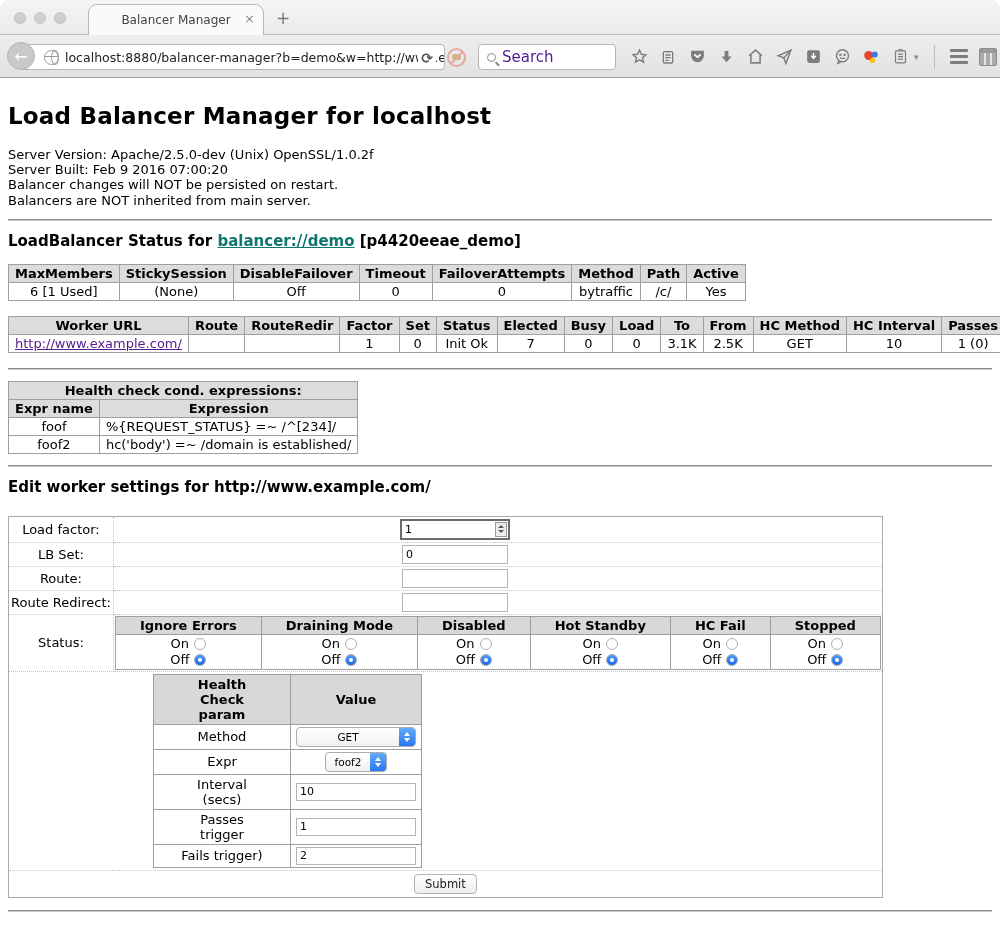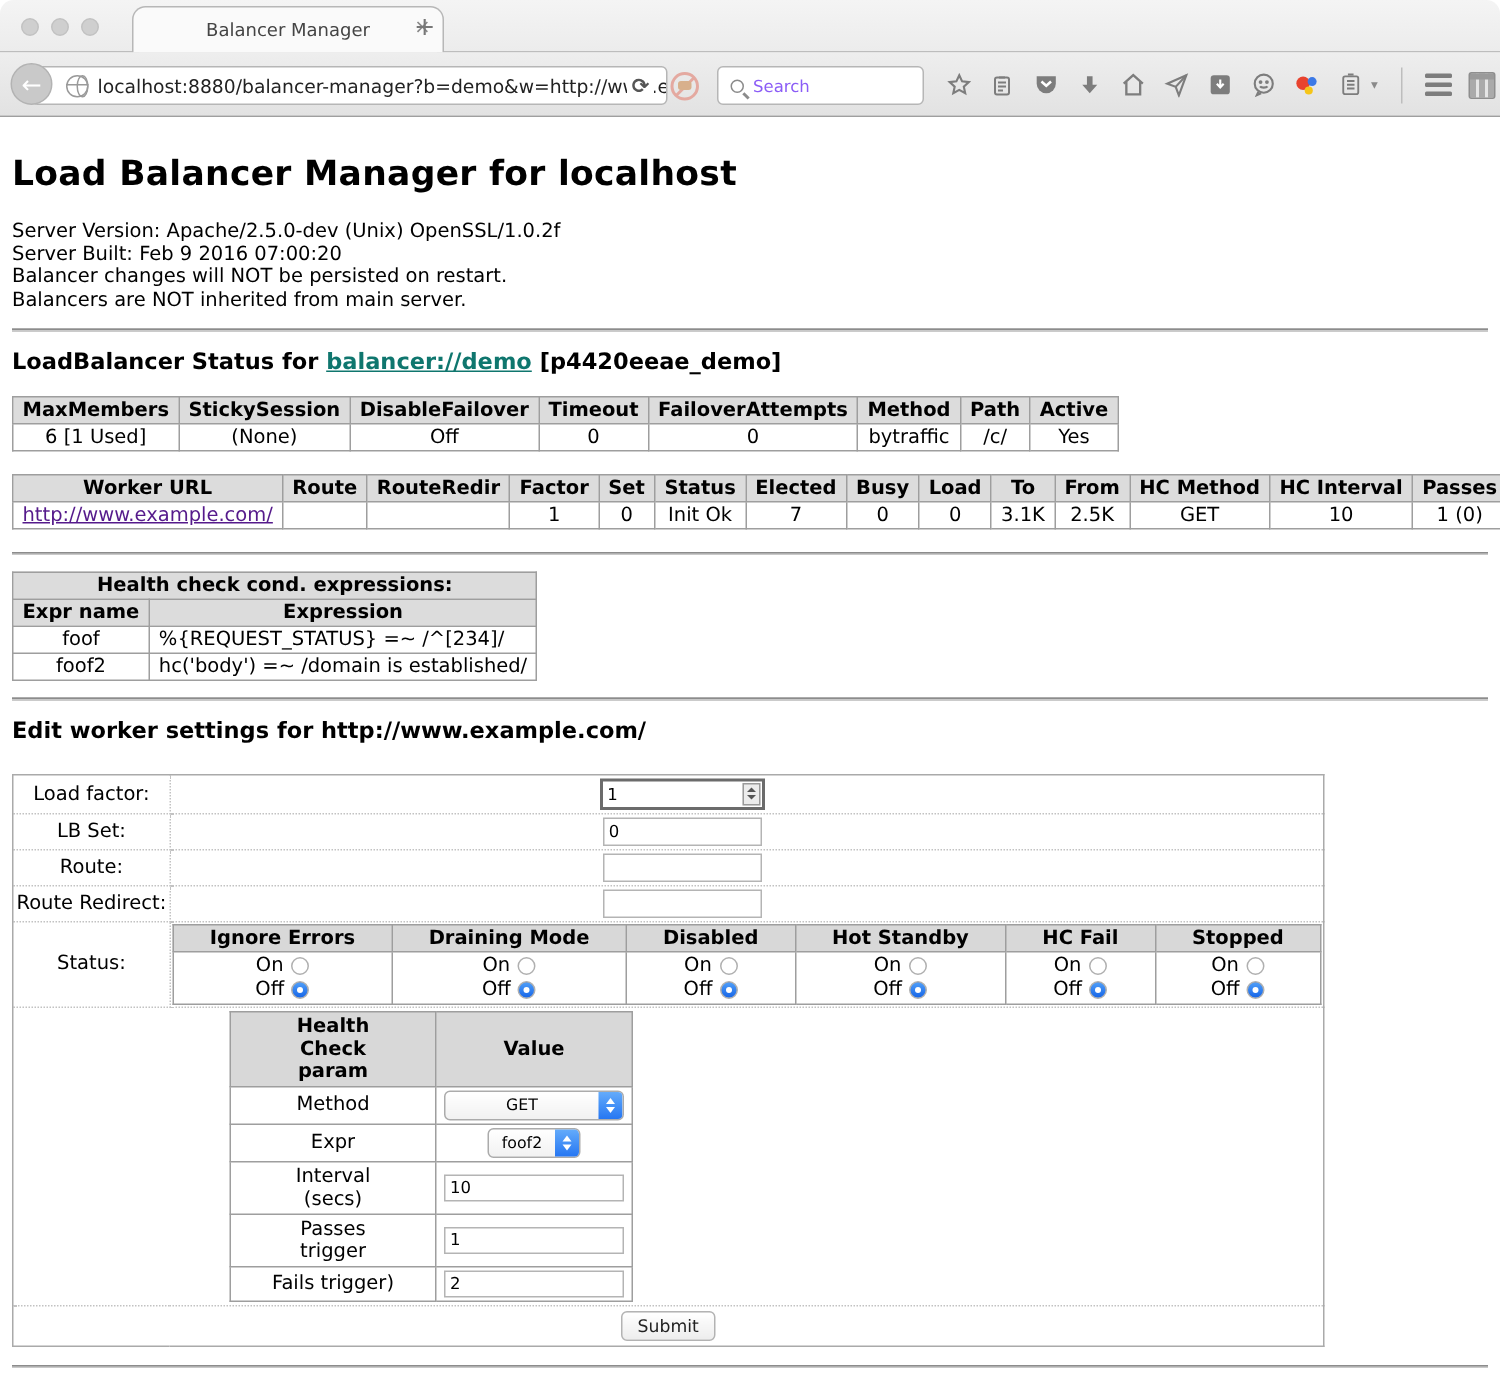--- a/index.html
+++ b/index.html
@@ -4,21 +4,21 @@
 <style>
   * { margin:0; padding:0; box-sizing:border-box; }
   html,body { background:#fff; }
   body { width:1000px; height:927px; font-family:"DejaVu Sans","Liberation Sans",sans-serif; overflow:hidden; }
   .window { width:1000px; height:927px; border-radius:9px 9px 0 0; overflow:hidden; background:#fff; }
 
   
   .tabbar { height:35px; background:linear-gradient(#f4f4f4,#ececec); position:relative; border-bottom:1px solid #bdbdbd; }
   .traffic { position:absolute; top:12px; left:14px; display:flex; gap:8px; }
   .traffic span { width:12px; height:12px; border-radius:50%; background:#cfcfcf; border:1px solid #c2c2c2; }
-  .tab { position:absolute; left:88px; top:4px; width:208px; height:31px; background:#fafafa;
+  .tab { position:absolute; left:88px; top:4px; width:176px; height:31px; background:#fafafa;
          border:1px solid #b7b7b7; border-bottom:none; border-radius:9px 9px 0 0;
          display:flex; align-items:center; justify-content:center; font-size:12px; color:#444; }
   .tab-close { position:absolute; right:8px; top:7px; color:#888; font-size:13px; line-height:13px; cursor:default; }
   .newtab { position:absolute; left:276px; top:8px; font-size:17px; color:#777; }
 
   .navbar { height:43px; background:linear-gradient(#eeeeee,#e2e2e2); border-bottom:1px solid #9f9f9f;
             display:flex; align-items:center; position:relative; }
   .backbtn { width:28px; height:28px; border-radius:50%; background:#c9c9c9; border:1px solid #b3b3b3;
              color:#fff; font-size:16px; display:flex; align-items:center; justify-content:center;
              position:absolute; left:7px; top:7px; z-index:2; }
@@ -30,21 +30,21 @@
   .globe::after { content:''; position:absolute; top:45%; left:-1px; right:-1px; height:0; border-top:1px solid #9a9a9a; }
   .urltext { font-size:12.5px; color:#222; white-space:nowrap; overflow:hidden; flex:1; }
   .reload { position:absolute; right:8px; top:4px; width:18px; height:18px; color:#555; font-size:14px; font-weight:bold; background:#fff; text-align:center; line-height:18px; }
   .adblock { position:absolute; left:447px; top:13px; width:19px; height:19px; border-radius:50%; border:2px solid #e4a9a0; position:absolute; }
   .adblock::before { content:''; position:absolute; left:-1px; top:7px; width:17px; height:2px; background:#e4a9a0; transform:rotate(-45deg); }
   .adblock::after { content:''; position:absolute; left:3px; top:4px; width:9px; height:6px; background:#d8b08c; border-radius:2px; }
   .searchfield { position:absolute; left:478px; top:9px; width:138px; height:26px; background:#fff; border:1px solid #b6b6b6;
                  border-radius:4px; display:flex; align-items:center; padding:0 8px; gap:6px; }
   .mag { width:9px; height:9px; border:1.5px solid #8b8b8b; border-radius:50%; position:relative; flex:0 0 9px; }
   .mag::after { content:''; position:absolute; width:5px; height:1.5px; background:#8b8b8b; transform:rotate(45deg); left:7px; top:9px; }
-  .searchtext { font-size:11px; color:#8b5cf6; }
+  .searchtext { font-size:15px; color:#4c1d95; }
   .toolicons { position:absolute; left:630px; top:0; height:43px; display:flex; align-items:center; gap:11px; }
   .ticon { width:18px; height:18px; display:flex; align-items:center; justify-content:center; color:#7d7d7d; }
   .ticon svg { display:block; }
   .caret { color:#8a8a8a; font-size:9px; margin-left:-6px; }
   .tsep { width:1px; height:24px; background:#bdbdbd; margin:0 4px; }
   .hamburger { display:flex; flex-direction:column; gap:3px; }
   .hamburger span { width:18px; height:3px; background:#7d7d7d; border-radius:1px; }
   .gridicon { width:18px; height:18px; background:
       linear-gradient(#9a9a9a,#9a9a9a) 0 0/18px 4px no-repeat,
       repeating-linear-gradient(90deg,#aaa 0 4px,#e5e5e5 4px 6px); border:1px solid #8e8e8e; border-radius:2px; }

